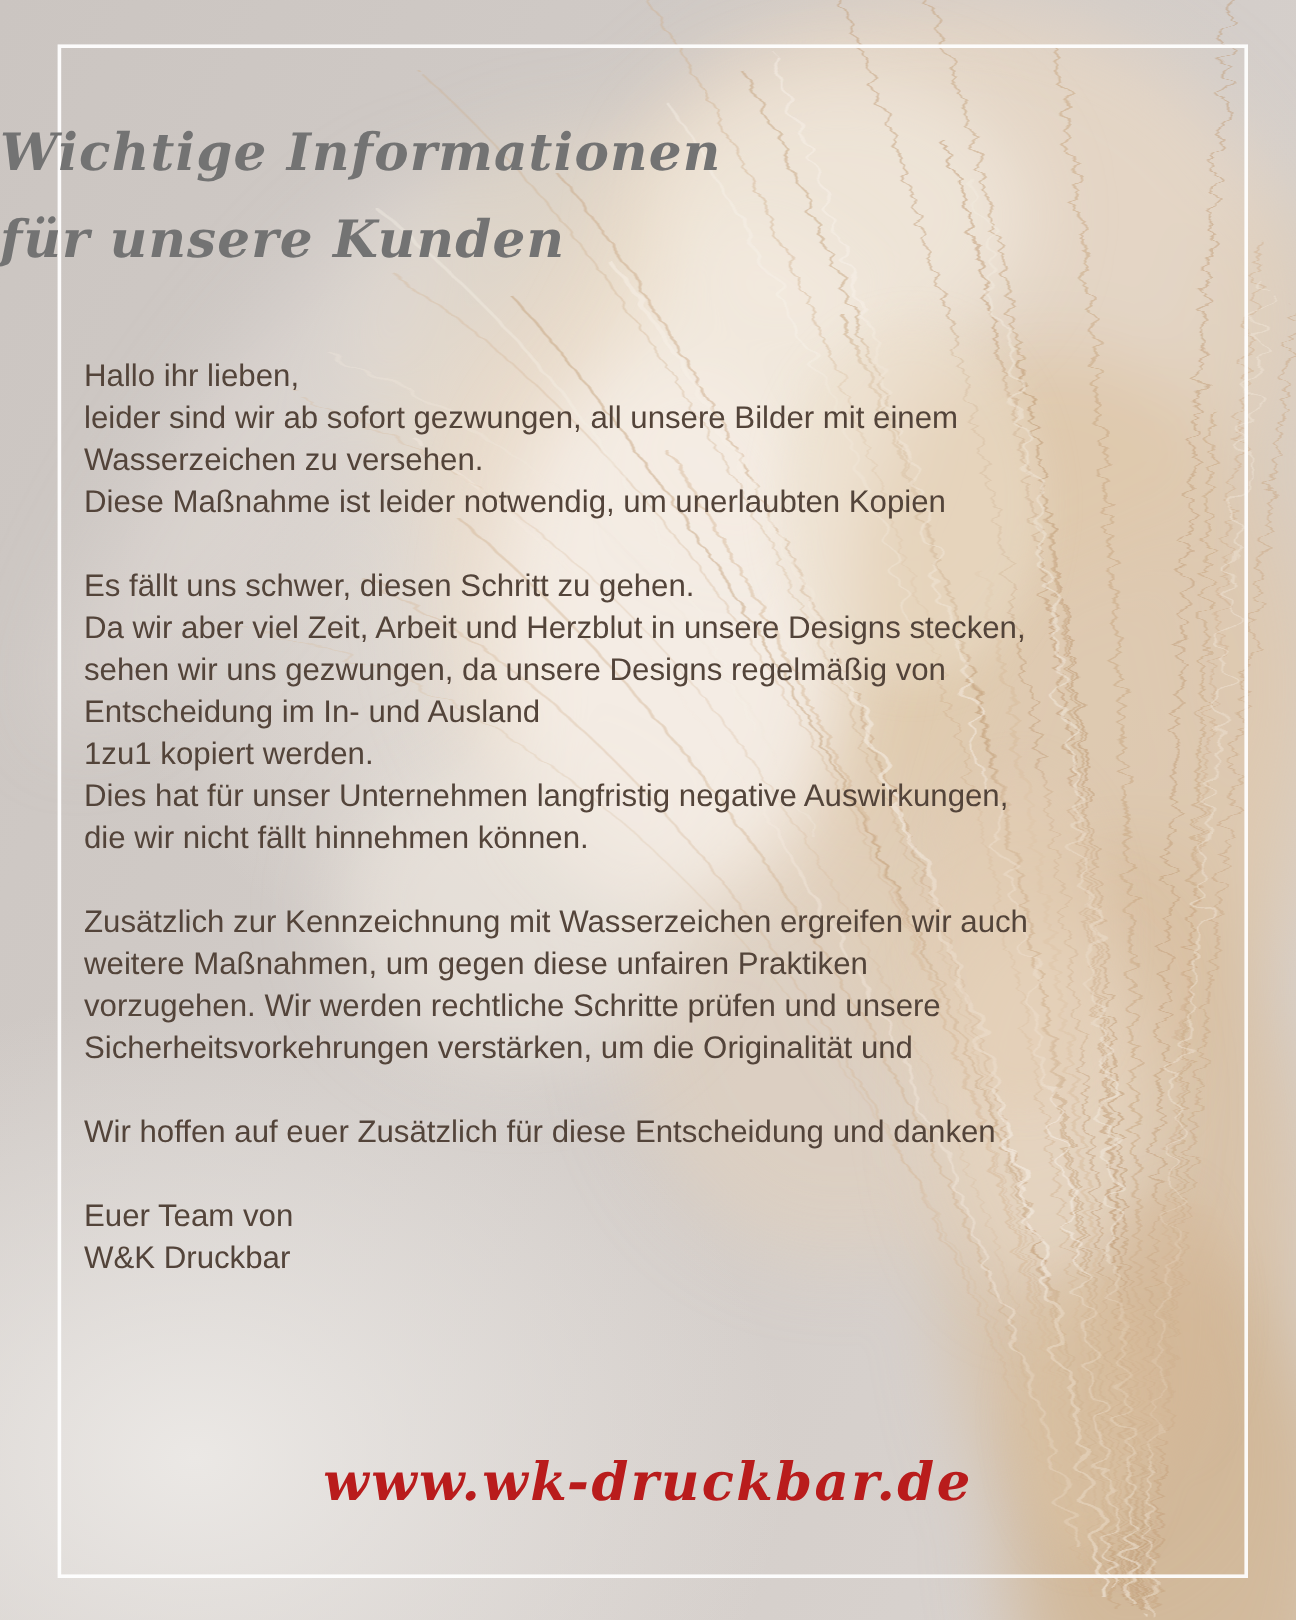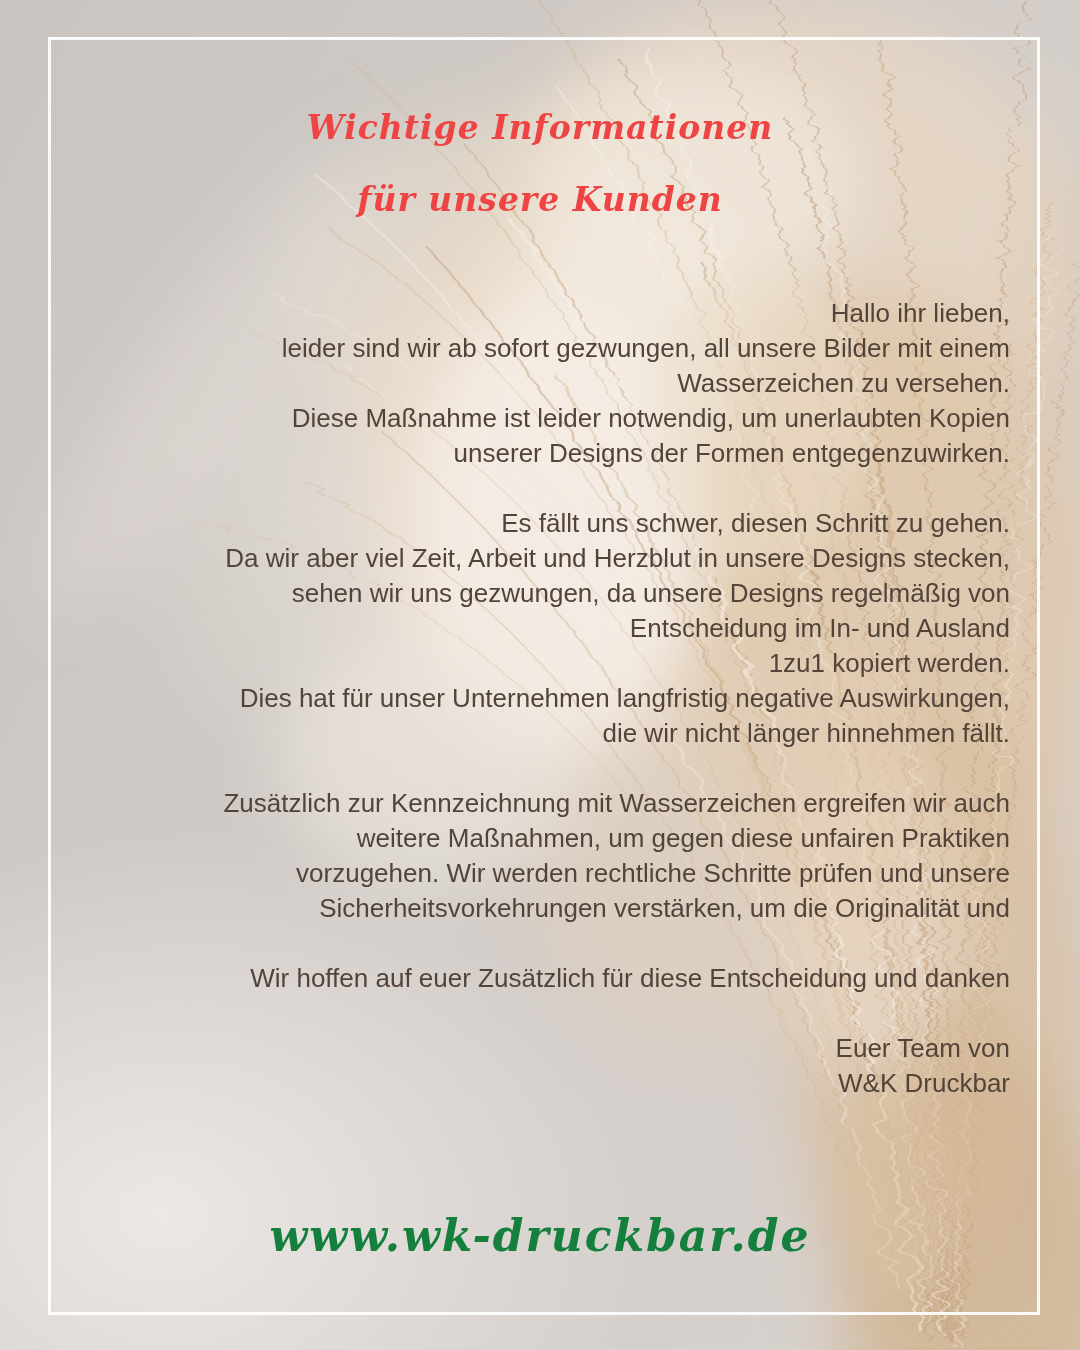--- a/index.html
+++ b/index.html
@@ -21,49 +21,49 @@
   }
   .frame {
     position: absolute;
     left: 48px; right: 40px; top: 37px; bottom: 35px;
     border: 3px solid rgba(255,255,255,0.93);
     pointer-events: none;
   }
   .title {
     position: absolute;
     top: 92px; left: 0; width: 100%;
-    text-align: center;
+    text-align: left;
     font-family: "DejaVu Serif", serif;
     font-style: italic;
     font-weight: bold;
-    font-size: 33px;
+    font-size: 43px;
     line-height: 72px;
-    color: #ef4444;
+    color: #737373;
     letter-spacing: 1px;
   }
   .content {
     position: absolute;
     top: 296px; left: 70px; right: 70px;
-    text-align: right;
+    text-align: left;
     color: #53443a;
     font-size: 26px;
     line-height: 35px;
   }
   .para { margin: 0 0 35px 0; }
   .para:last-child { margin-bottom: 16px; }
   .line { min-height: 35px; }
   .website {
     position: absolute;
     top: 1210px; left: 0; width: 100%;
     text-align: center;
     font-family: "DejaVu Serif", serif;
     font-style: italic;
     font-weight: bold;
     font-size: 44px;
-    color: #15803d;
+    color: #b91c1c;
     letter-spacing: 2px;
   }
 </style>
 </head>
 <body>
 
 <svg class="grass" viewBox="0 0 1080 1350" aria-hidden="true">
   <defs>
     <filter id="soft" x="-60%" y="-60%" width="220%" height="220%">
       <feGaussianBlur stdDeviation="32"></feGaussianBlur>
@@ -151,30 +151,29 @@
   <div>Wichtige Informationen</div>
   <div>für unsere Kunden</div>
 </div>
 
 <div class="content">
   <div class="para">
     <div class="line">Hallo ihr lieben,</div>
     <div class="line">leider sind wir ab sofort gezwungen, all unsere Bilder mit einem</div>
     <div class="line">Wasserzeichen zu versehen.</div>
     <div class="line">Diese Maßnahme ist leider notwendig, um unerlaubten Kopien</div>
-    <div class="line">unserer Designs der Formen entgegenzuwirken.</div>
   </div>
   <div class="para">
     <div class="line">Es fällt uns schwer, diesen Schritt zu gehen.</div>
     <div class="line">Da wir aber viel Zeit, Arbeit und Herzblut in unsere Designs stecken,</div>
     <div class="line">sehen wir uns gezwungen, da unsere Designs regelmäßig von</div>
     <div class="line">Entscheidung im In- und Ausland</div>
     <div class="line">1zu1 kopiert werden.</div>
     <div class="line">Dies hat für unser Unternehmen langfristig negative Auswirkungen,</div>
-    <div class="line">die wir nicht länger hinnehmen fällt.</div>
+    <div class="line">die wir nicht fällt hinnehmen können.</div>
   </div>
   <div class="para">
     <div class="line">Zusätzlich zur Kennzeichnung mit Wasserzeichen ergreifen wir auch</div>
     <div class="line">weitere Maßnahmen, um gegen diese unfairen Praktiken</div>
     <div class="line">vorzugehen. Wir werden rechtliche Schritte prüfen und unsere</div>
     <div class="line">Sicherheitsvorkehrungen verstärken, um die Originalität und</div>
   </div>
   <div class="para">
     <div class="line">Wir hoffen auf euer Zusätzlich für diese Entscheidung und danken</div>
   </div>

